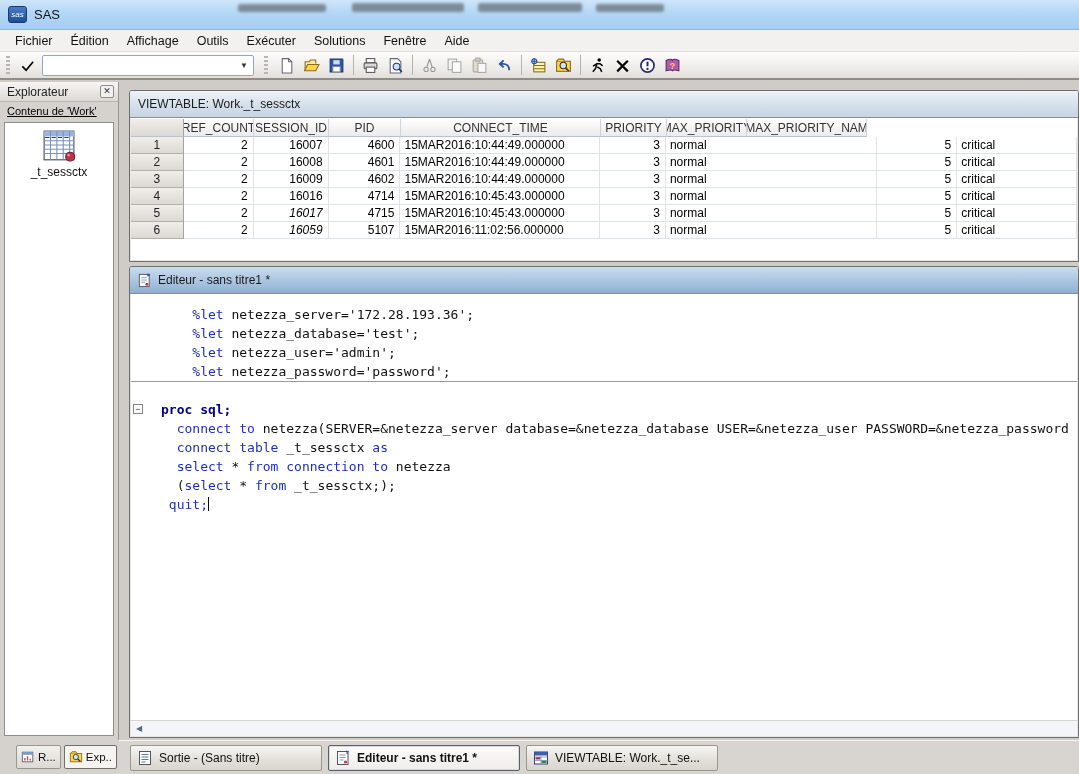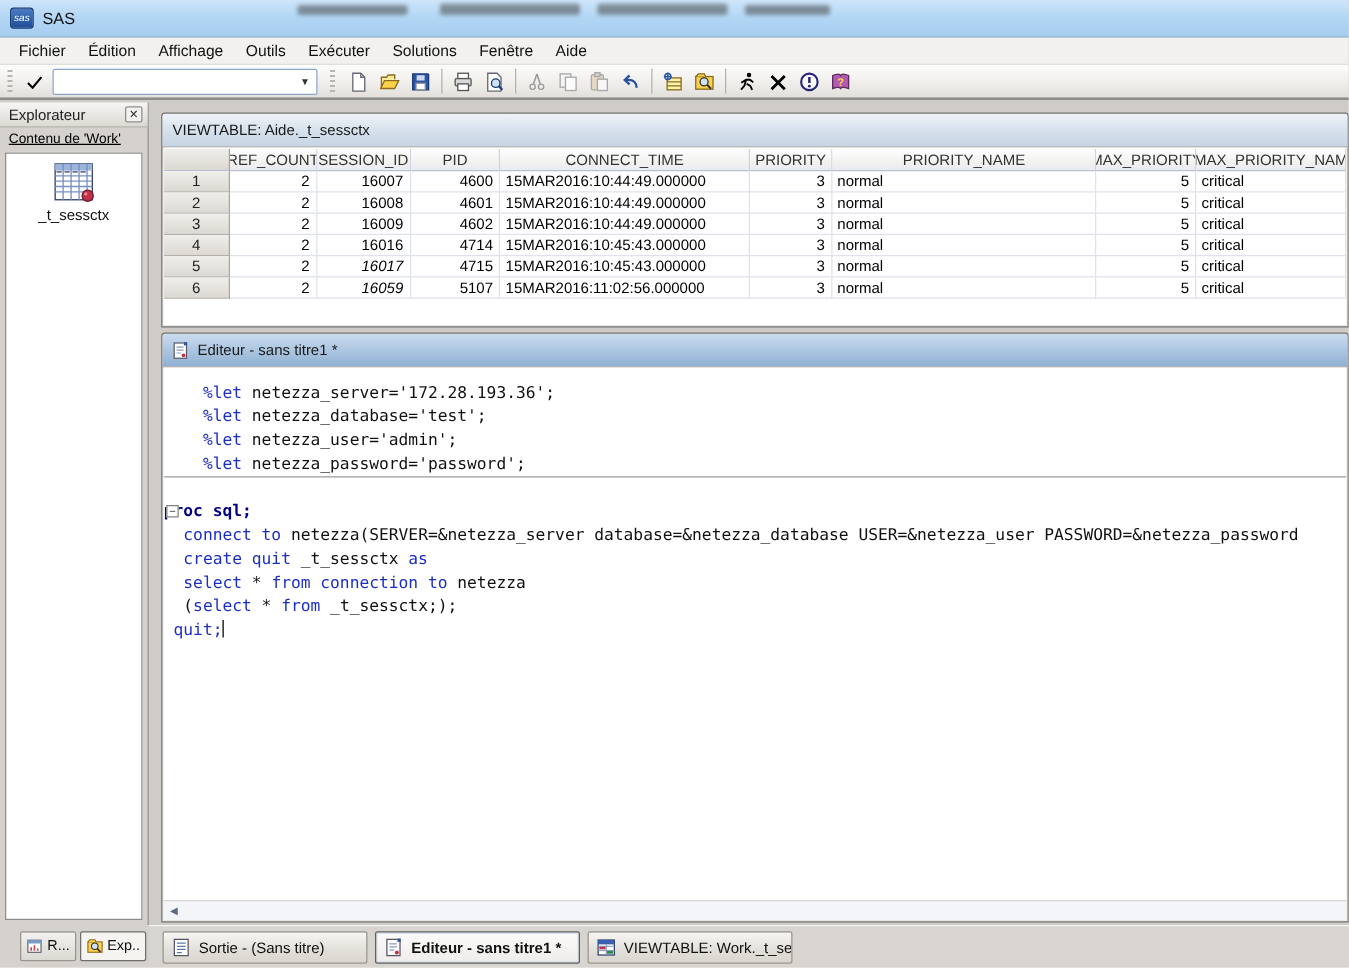--- a/index.html
+++ b/index.html
@@ -75,38 +75,38 @@
     display:flex; align-items:center; justify-content:center; overflow:hidden; white-space:nowrap; }
   .vt-rownum { background:linear-gradient(#f0eeea,#dcd9d3); border-right:1px solid #a6a39d;
     border-bottom:1px solid #b3b0aa; display:flex; align-items:center; justify-content:center;
     font-size:12px; color:#222; }
 
   
   #editor-window { left:129px; top:266px; width:950px; height:472px; }
   #editor-content { position:absolute; left:1px; right:1px; top:28px; bottom:17px; background:#fff;
     overflow:hidden; font-family:"DejaVu Sans Mono","Liberation Mono",monospace; font-size:13px;
     padding-top:10px; }
-  .code-line { height:19px; line-height:19px; white-space:pre; position:relative; padding-left:0; }
+  .code-line { height:19px; line-height:19px; white-space:pre; position:relative; padding-left:30px; }
   .tok-kw   { color:#1c2fc4; }
   .tok-proc { color:#000080; font-weight:bold; }
   .tok-pl   { color:#111; }
   .fold-box { position:absolute; left:2px; top:4px; width:10px; height:10px; border:1px solid #848484;
     background:#fff; font-size:9px; line-height:8px; text-align:center; color:#333;
     font-family:"Liberation Sans",sans-serif; }
   .code-divider { position:absolute; left:0; right:0; bottom:-1px; border-bottom:1px solid #9a9a9a; }
   .caret { display:inline-block; width:1px; height:14px; background:#000; vertical-align:-2px; }
   #editor-hscroll { position:absolute; left:1px; right:1px; bottom:1px; height:16px; background:#f3f5f8;
     border-top:1px solid #d8d6d2; display:flex; align-items:center; }
   .scroll-arrow { width:16px; height:15px; display:flex; align-items:center; justify-content:center;
     font-size:8px; color:#5a6a80; }
 
   
   #taskbar { position:absolute; left:119px; top:740px; width:960px; height:34px; background:#d8d5d0;
     border-top:1px solid #f5f4f2; display:flex; align-items:center; padding-left:11px; }
-  .task-btn { width:164px; height:26px; margin-right:6px; border:1px solid #9a968f; border-radius:2px;
+  .task-btn { width:192px; height:26px; margin-right:6px; border:1px solid #9a968f; border-radius:2px;
     background:linear-gradient(#f7f6f3,#e2dfd9 60%,#d9d6d0); display:flex; align-items:center;
     padding-left:6px; overflow:hidden; }
   .task-btn.active { border:1px solid #5f5f5f; background:linear-gradient(#fcfbfa,#efedea);
     box-shadow:0 0 0 1px #cfdcea inset; }
   .task-btn .lbl { font-size:12px; color:#111; margin-left:6px; white-space:nowrap; overflow:hidden; }
   .task-btn.active .lbl { font-weight:bold; }
   .task-icon { width:16px; height:16px; flex:0 0 16px; }
 
   
   #mini-tabs { position:absolute; left:0; top:740px; width:119px; height:34px; background:#d5d2cd;
@@ -279,31 +279,30 @@
               <circle cx="25" cy="23.6" r="1.2" fill="#e88a98"></circle>
             </svg>
           </div>
           <div class="lbl">_t_sessctx</div>
         </div>
       </div>
   </div>
 
   <div id="viewtable-window" class="child-window">
     <div class="child-titlebar titlebar-inactive">
-      <span class="child-title" style="margin-left:2px;">VIEWTABLE: Aide._t_sessctx</span>
+      <span class="child-title" style="margin-left:2px;">VIEWTABLE: Work._t_sessctx</span>
     </div>
     <div id="vt-grid">
       <div class="vt-header" id="vt-header">
           <div class="vt-hcell" style="width: 53px; background: linear-gradient(rgb(240, 238, 234), rgb(220, 217, 211)); border-right: 1px solid rgb(166, 163, 157);"></div>
           <div class="vt-hcell" style="width: 70px;">REF_COUNT</div>
           <div class="vt-hcell" style="width: 75px;">SESSION_ID</div>
           <div class="vt-hcell" style="width: 72px;">PID</div>
           <div class="vt-hcell" style="width: 200px;">CONNECT_TIME</div>
           <div class="vt-hcell" style="width: 66px;">PRIORITY</div>
-          <div class="vt-hcell" style="width: 212px;">PRIORITY_NAME</div>
           <div class="vt-hcell" style="width: 80px;">MAX_PRIORITY</div>
           <div class="vt-hcell" style="width: 120px;">MAX_PRIORITY_NAM</div>
         </div>
       <div id="vt-body">
           <div class="vt-row">
             <div class="vt-rownum" style="width: 53px;">1</div>
             <div class="vt-cell right" style="width: 70px;">2</div>
             <div class="vt-cell right" style="width: 75px;">16007</div>
             <div class="vt-cell right" style="width: 72px;">4600</div>
             <div class="vt-cell left" style="width: 200px;">15MAR2016:10:44:49.000000</div>
@@ -384,21 +383,21 @@
       <span class="child-title">Editeur - sans titre1 *</span>
     </div>
     <div id="editor-content">
         <div class="code-line"><span>    </span><span class="tok-kw">%let</span><span class="tok-pl"> netezza_server='172.28.193.36';</span></div>
         <div class="code-line"><span>    </span><span class="tok-kw">%let</span><span class="tok-pl"> netezza_database='test';</span></div>
         <div class="code-line"><span>    </span><span class="tok-kw">%let</span><span class="tok-pl"> netezza_user='admin';</span></div>
         <div class="code-line"><span>    </span><span class="tok-kw">%let</span><span class="tok-pl"> netezza_password='password';</span><span class="code-divider"></span></div>
         <div class="code-line"><span></span></div>
         <div class="code-line"><span class="fold-box">−</span><span></span><span class="tok-proc">proc sql;</span></div>
         <div class="code-line"><span>  </span><span class="tok-kw">connect to</span><span class="tok-pl"> netezza(SERVER=&amp;netezza_server database=&amp;netezza_database USER=&amp;netezza_user PASSWORD=&amp;netezza_password</span></div>
-        <div class="code-line"><span>  </span><span class="tok-kw">create quit</span><span class="tok-pl"> _t_sessctx </span><span class="tok-kw">as</span></div>
+        <div class="code-line"><span>  </span><span class="tok-kw">connect table</span><span class="tok-pl"> _t_sessctx </span><span class="tok-kw">as</span></div>
         <div class="code-line"><span>  </span><span class="tok-kw">select</span><span class="tok-pl"> * </span><span class="tok-kw">from connection to</span><span class="tok-pl"> netezza</span></div>
         <div class="code-line"><span>  </span><span class="tok-pl">(</span><span class="tok-kw">select</span><span class="tok-pl"> * </span><span class="tok-kw">from</span><span class="tok-pl"> _t_sessctx;);</span></div>
         <div class="code-line"><span> </span><span class="tok-kw">quit;</span><span class="caret"></span></div>
       </div>
     <div id="editor-hscroll">
       <span class="scroll-arrow">◀</span>
     </div>
   </div>
 
   <div id="taskbar">

